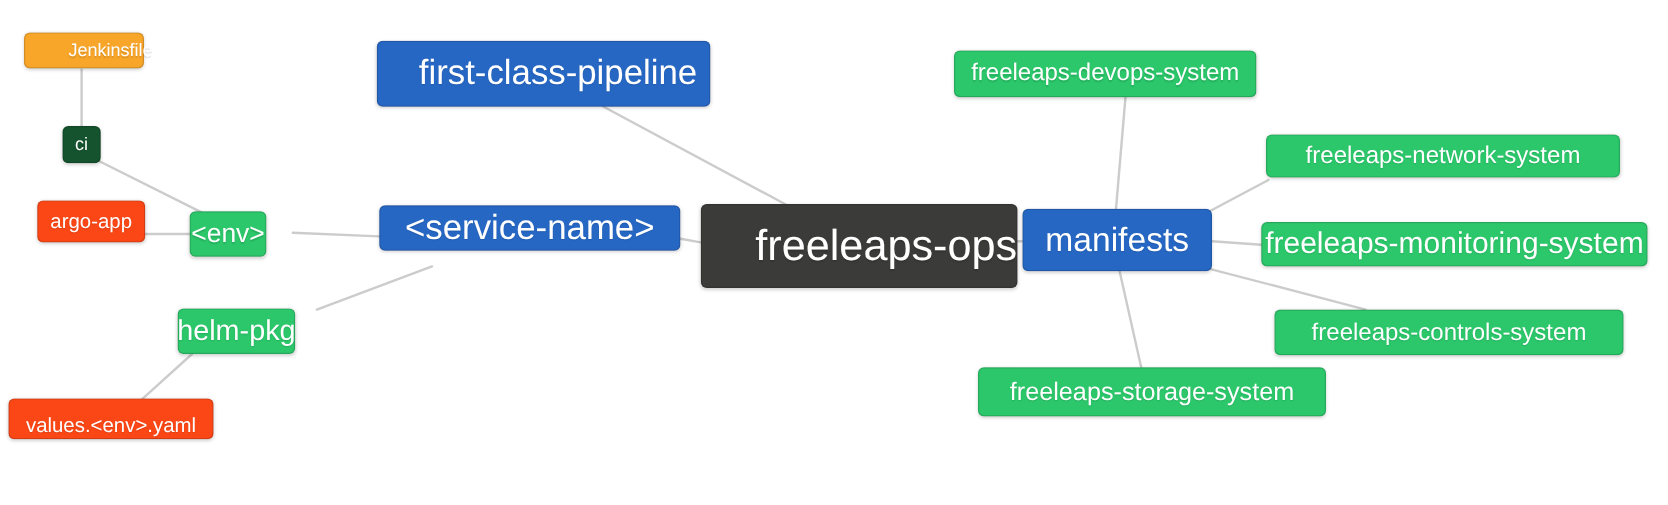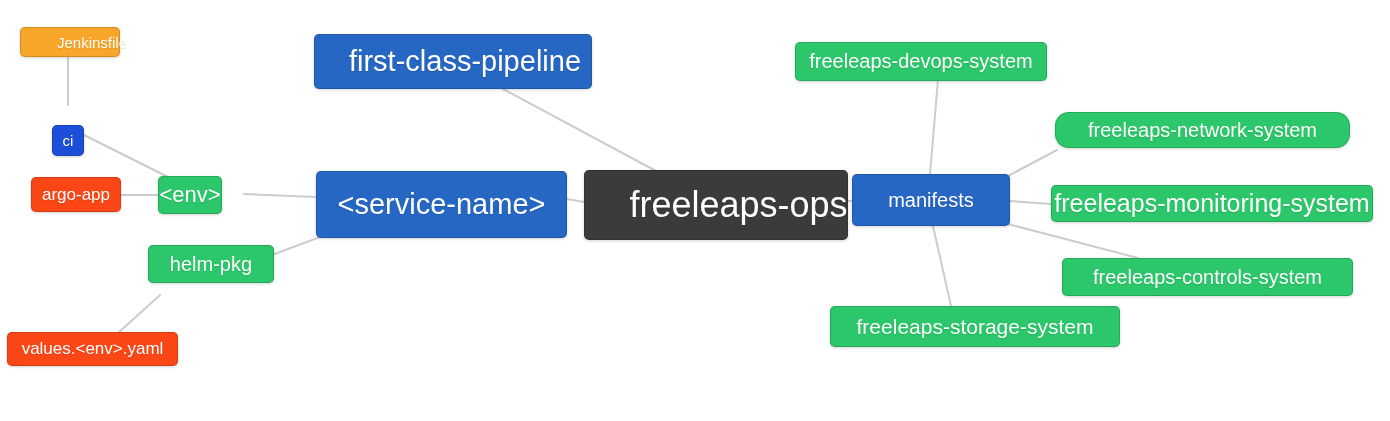--- a/index.html
+++ b/index.html
@@ -54,56 +54,56 @@
       <line x1="930" y1="174" x2="939" y2="68" stroke="#cccccc" stroke-width="2" stroke-linecap="round"></line>
       <line x1="1008" y1="176" x2="1057" y2="150" stroke="#cccccc" stroke-width="2" stroke-linecap="round"></line>
       <line x1="1010" y1="201" x2="1051" y2="204" stroke="#cccccc" stroke-width="2" stroke-linecap="round"></line>
       <line x1="1008" y1="224" x2="1138" y2="258" stroke="#cccccc" stroke-width="2" stroke-linecap="round"></line>
       <line x1="933" y1="226" x2="951" y2="306" stroke="#cccccc" stroke-width="2" stroke-linecap="round"></line>
     </svg>
   <div id="nodes-layer">
       <div class="node" style="left: 20px; top: 27px; width: 100px; height: 30px; font-size: 15px; background: rgb(248, 166, 42); padding-left: 44px;">
         <span>Jenkinsfile</span>
       </div>
-      <div class="node" style="left: 52px; top: 105px; width: 32px; height: 31px; font-size: 15px; background: #1d4ed8; margin-top: 20px;">
+      <div class="node" style="left: 52px; top: 105px; width: 32px; height: 31px; font-size: 15px; background: #14532d;">
         <span>ci</span>
       </div>
-      <div class="node" style="left: 31px; top: 177px; width: 90px; height: 35px; font-size: 17px; background: rgb(251, 71, 22);">
+      <div class="node" style="left: 31px; top: 167px; width: 90px; height: 35px; font-size: 17px; background: rgb(251, 71, 22);">
         <span>argo-app</span>
       </div>
       <div class="node" style="left: 158px; top: 176px; width: 64px; height: 38px; font-size: 22px; background: rgb(43, 199, 106);">
         <span>&lt;env&gt;</span>
       </div>
-      <div class="node" style="left: 148px; top: 245px; width: 126px; height: 38px; font-size: 20px; background: rgb(43, 199, 106);">
+      <div class="node" style="left: 148px; top: 257px; width: 98px; height: 38px; font-size: 24px; background: rgb(43, 199, 106);">
         <span>helm-pkg</span>
       </div>
-      <div class="node" style="left: 7px; top: 332px; width: 171px; height: 34px; font-size: 17px; background: rgb(251, 71, 22);">
+      <div class="node" style="left: 7px; top: 332px; width: 171px; height: 34px; font-size: 17px; background: rgb(251, 71, 22); align-items: flex-end;">
         <span>values.&lt;env&gt;.yaml</span>
       </div>
       <div class="node" style="left: 314px; top: 34px; width: 278px; height: 55px; font-size: 29px; background: rgb(38, 103, 196); padding-left: 24px;">
         <span>first-class-pipeline</span>
       </div>
-      <div class="node" style="left: 316px; top: 171px; width: 251px; height: 67px; font-size: 29px; background: rgb(38, 103, 196);">
+      <div class="node" style="left: 316px; top: 171px; width: 251px; height: 38px; font-size: 29px; background: rgb(38, 103, 196);">
         <span>&lt;service-name&gt;</span>
       </div>
       <div class="node" style="left: 584px; top: 170px; width: 264px; height: 70px; font-size: 36px; background: rgb(59, 59, 57); padding-left: 45px;">
         <span>freeleaps-ops</span>
       </div>
-      <div class="node" style="left: 852px; top: 174px; width: 158px; height: 52px; font-size: 20px; background: rgb(38, 103, 196);">
+      <div class="node" style="left: 852px; top: 174px; width: 158px; height: 52px; font-size: 28px; background: rgb(38, 103, 196);">
         <span>manifests</span>
       </div>
       <div class="node" style="left: 795px; top: 29px; width: 252px; height: 39px; font-size: 20px; background: rgb(43, 199, 106); margin-top: 13px;">
         <span>freeleaps-devops-system</span>
       </div>
-      <div class="node" style="left: 1055px; top: 112px; width: 295px; height: 36px; font-size: 20px; background: rgb(43, 199, 106); border-radius: 14px;">
+      <div class="node" style="left: 1055px; top: 112px; width: 295px; height: 36px; font-size: 20px; background: rgb(43, 199, 106);">
         <span>freeleaps-network-system</span>
       </div>
       <div class="node" style="left: 1051px; top: 185px; width: 322px; height: 37px; font-size: 25px; background: rgb(43, 199, 106);">
         <span>freeleaps-monitoring-system</span>
       </div>
       <div class="node" style="left: 1062px; top: 258px; width: 291px; height: 38px; font-size: 20px; background: rgb(43, 199, 106);">
         <span>freeleaps-controls-system</span>
       </div>
-      <div class="node" style="left: 815px; top: 306px; width: 290px; height: 41px; font-size: 21px; background: rgb(43, 199, 106); margin-left: 15px;">
+      <div class="node" style="left: 815px; top: 306px; width: 290px; height: 41px; font-size: 21px; background: rgb(43, 199, 106);">
         <span>freeleaps-storage-system</span>
       </div>
     </div>
 </div>
 
 </body></html>

